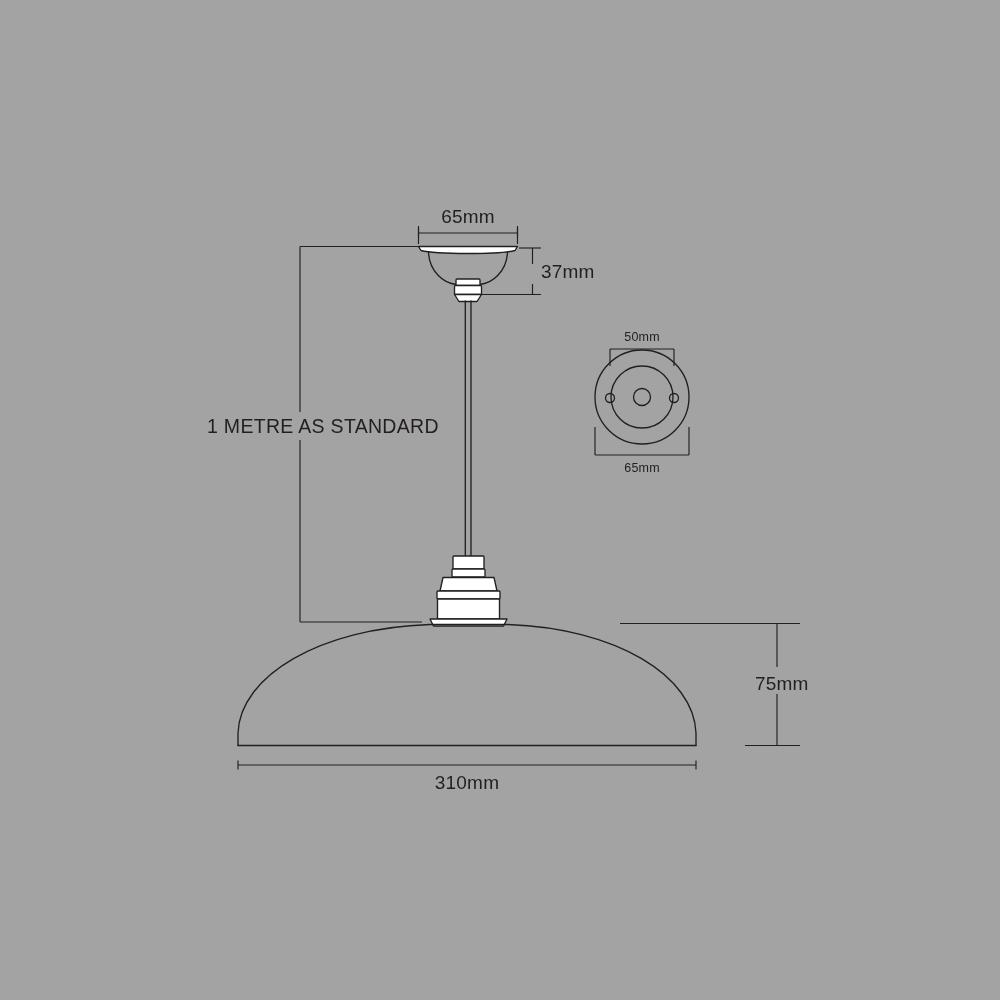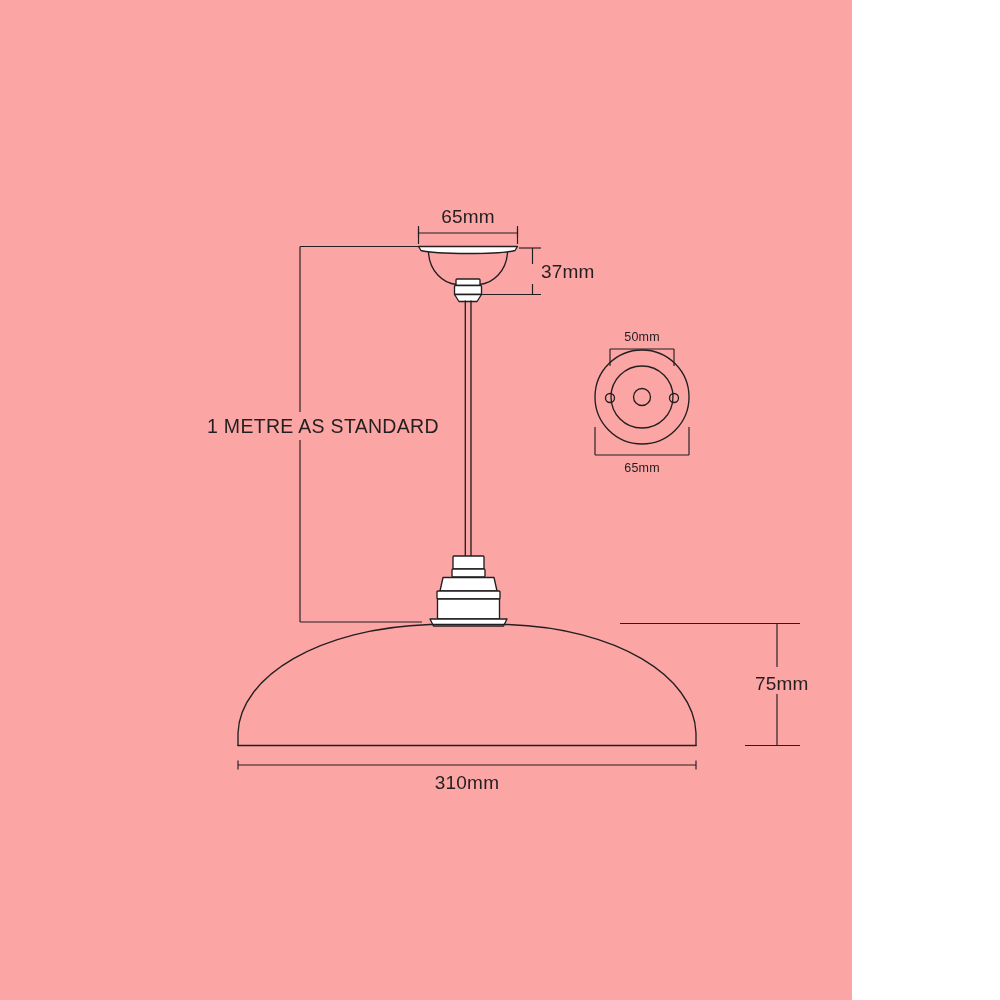--- a/index.html
+++ b/index.html
@@ -8,23 +8,23 @@
     background: #ffffff;
   }
   body {
     width: 1000px;
     height: 1000px;
     font-family: "Liberation Sans", sans-serif;
     overflow: hidden;
   }
   #drawing-root {
     position: relative;
-    width: 852px;
+    width: 1000px;
     height: 1000px;
-    background: #fca5a5;
+    background: #a3a3a3;
   }
   svg.tech-drawing {
     display: block;
     width: 1000px;
     height: 1000px;
   }
   .dim-line {
     stroke: #231f20;
     stroke-width: 1.15;
     fill: none;

